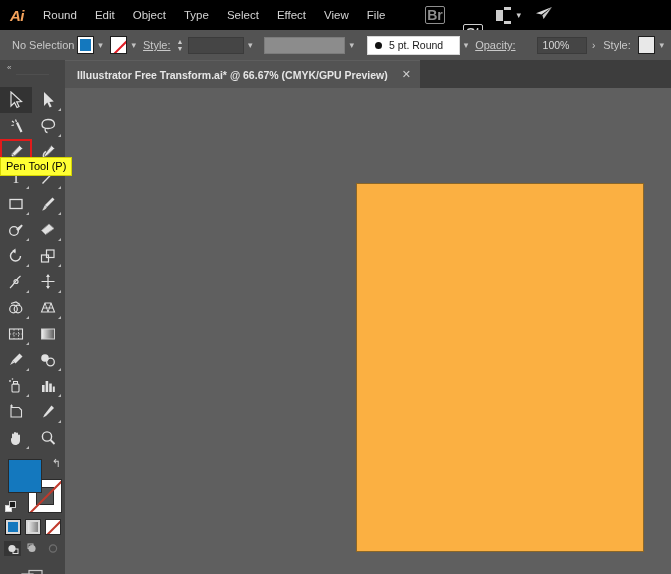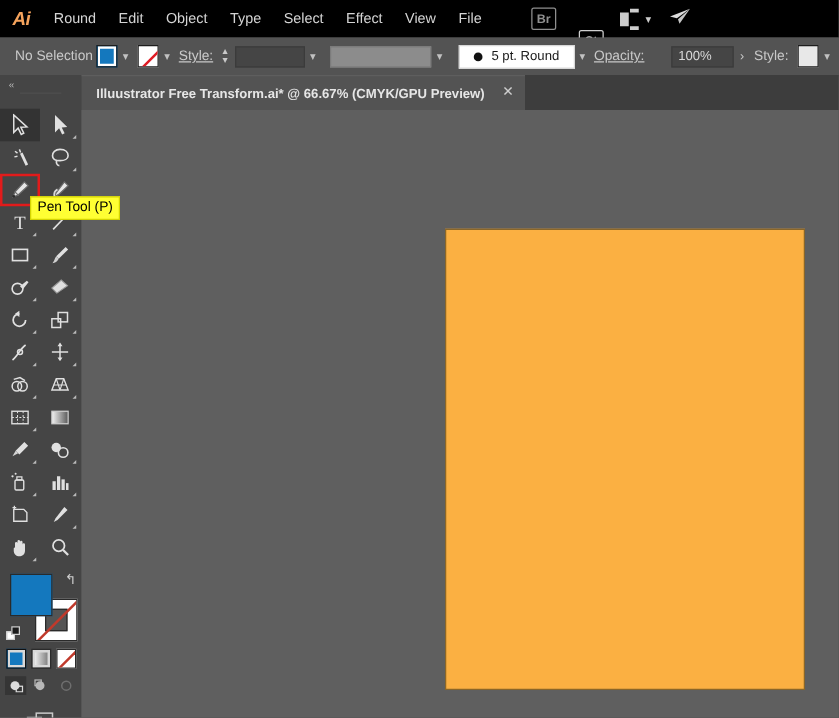--- a/index.html
+++ b/index.html
@@ -21,21 +21,21 @@
     color:#f5a35c;font-size:15px;font-weight:bold;font-style:italic;
     letter-spacing:-.5px;
   }
   .menu-item{
     color:#d4d4d4;font-size:11.5px;padding:0 9px;height:30px;
     display:flex;align-items:center;white-space:nowrap;
   }
   .menu-right{margin-left:auto;display:flex;align-items:center;height:30px;padding-right:108px;}
   .mb-icon{
     width:18px;height:16px;margin:0 9px;display:flex;align-items:center;justify-content:center;
-    font-size:10px;font-weight:bold;color:#8f8f8f;border:1px solid #8f8f8f;border-radius:2px;
+    font-size:14px;font-weight:bold;color:#8f8f8f;border:1px solid #8f8f8f;border-radius:2px;
   }
   .mb-icon.st{color:#cfcfcf;border-color:#cfcfcf;margin-top:36px;}
   .arrange{display:flex;align-items:center;margin:0 4px;}
   .arrange-glyph{display:flex;gap:1.5px;align-items:center;}
   .arrange-glyph i{display:block;background:#cdcdcd;}
   .ag-l{width:7px;height:11px;}
   .ag-r{width:7px;height:11px;background:none !important;
         border-top:3px solid #cdcdcd;border-bottom:3px solid #cdcdcd;}
   .chev{color:#cdcdcd;font-size:9px;margin-left:5px;}
   .plane{margin:0 10px;color:#d8d8d8;}
@@ -66,21 +66,20 @@
   .field{
     height:17px;background:#454545;border:1px solid #3b3b3b;box-sizing:border-box;
     display:flex;align-items:center;color:#d8d8d8;font-size:10.5px;padding:0 5px;
   }
   .field.sw{width:62px;margin-left:5px;}
   .field.profile{width:92px;background:#8c8c8c;border-color:#7c7c7c;margin-left:4px;}
   .brush{
     width:104px;height:19px;background:#ffffff;border:1px solid #d8d8d8;box-sizing:border-box;
     display:flex;align-items:center;gap:7px;padding:0 7px;color:#1a1a1a;font-size:10.5px;
     margin-left:6px;
-    justify-content:center;
   }
   .brush .dot{width:7px;height:7px;border-radius:50%;background:#111;flex:none;}
   .field.op{width:56px;margin-left:21px;}
   .op-arrow{color:#c9c9c9;font-size:10px;margin:0 8px 0 5px;}
 
   
   .tabbar{
     position:absolute;left:65px;top:60px;width:606px;height:28px;
     background:#3d3d3d;display:flex;align-items:flex-end;
   }
@@ -115,21 +114,21 @@
   .tool.active{background:#333333;}
   .tool svg{display:block;}
   .tool .corner{
     position:absolute;right:3px;bottom:2px;width:0;height:0;
     border-left:3px solid transparent;border-bottom:3px solid #b9b9b9;
   }
   .tool.highlight{outline:2px solid #e21b1b;outline-offset:-2px;}
 
   
   .tooltip{
-    position:absolute;left:24px;top:157px;background:#ffff33;color:#000;
+    position:absolute;left:0;top:157px;background:#ffff33;color:#000;
     font-size:11px;padding:2px 5px 3px;white-space:nowrap;border:1px solid #d4d400;
     z-index:40;
   }
 
   
   .fsproxy{position:relative;width:65px;height:62px;margin-top:4px;}
   .fs-fill{
     position:absolute;left:8px;top:4px;width:34px;height:34px;background:#1478be;
     border:1px solid #2a2a2a;box-sizing:border-box;
   }

